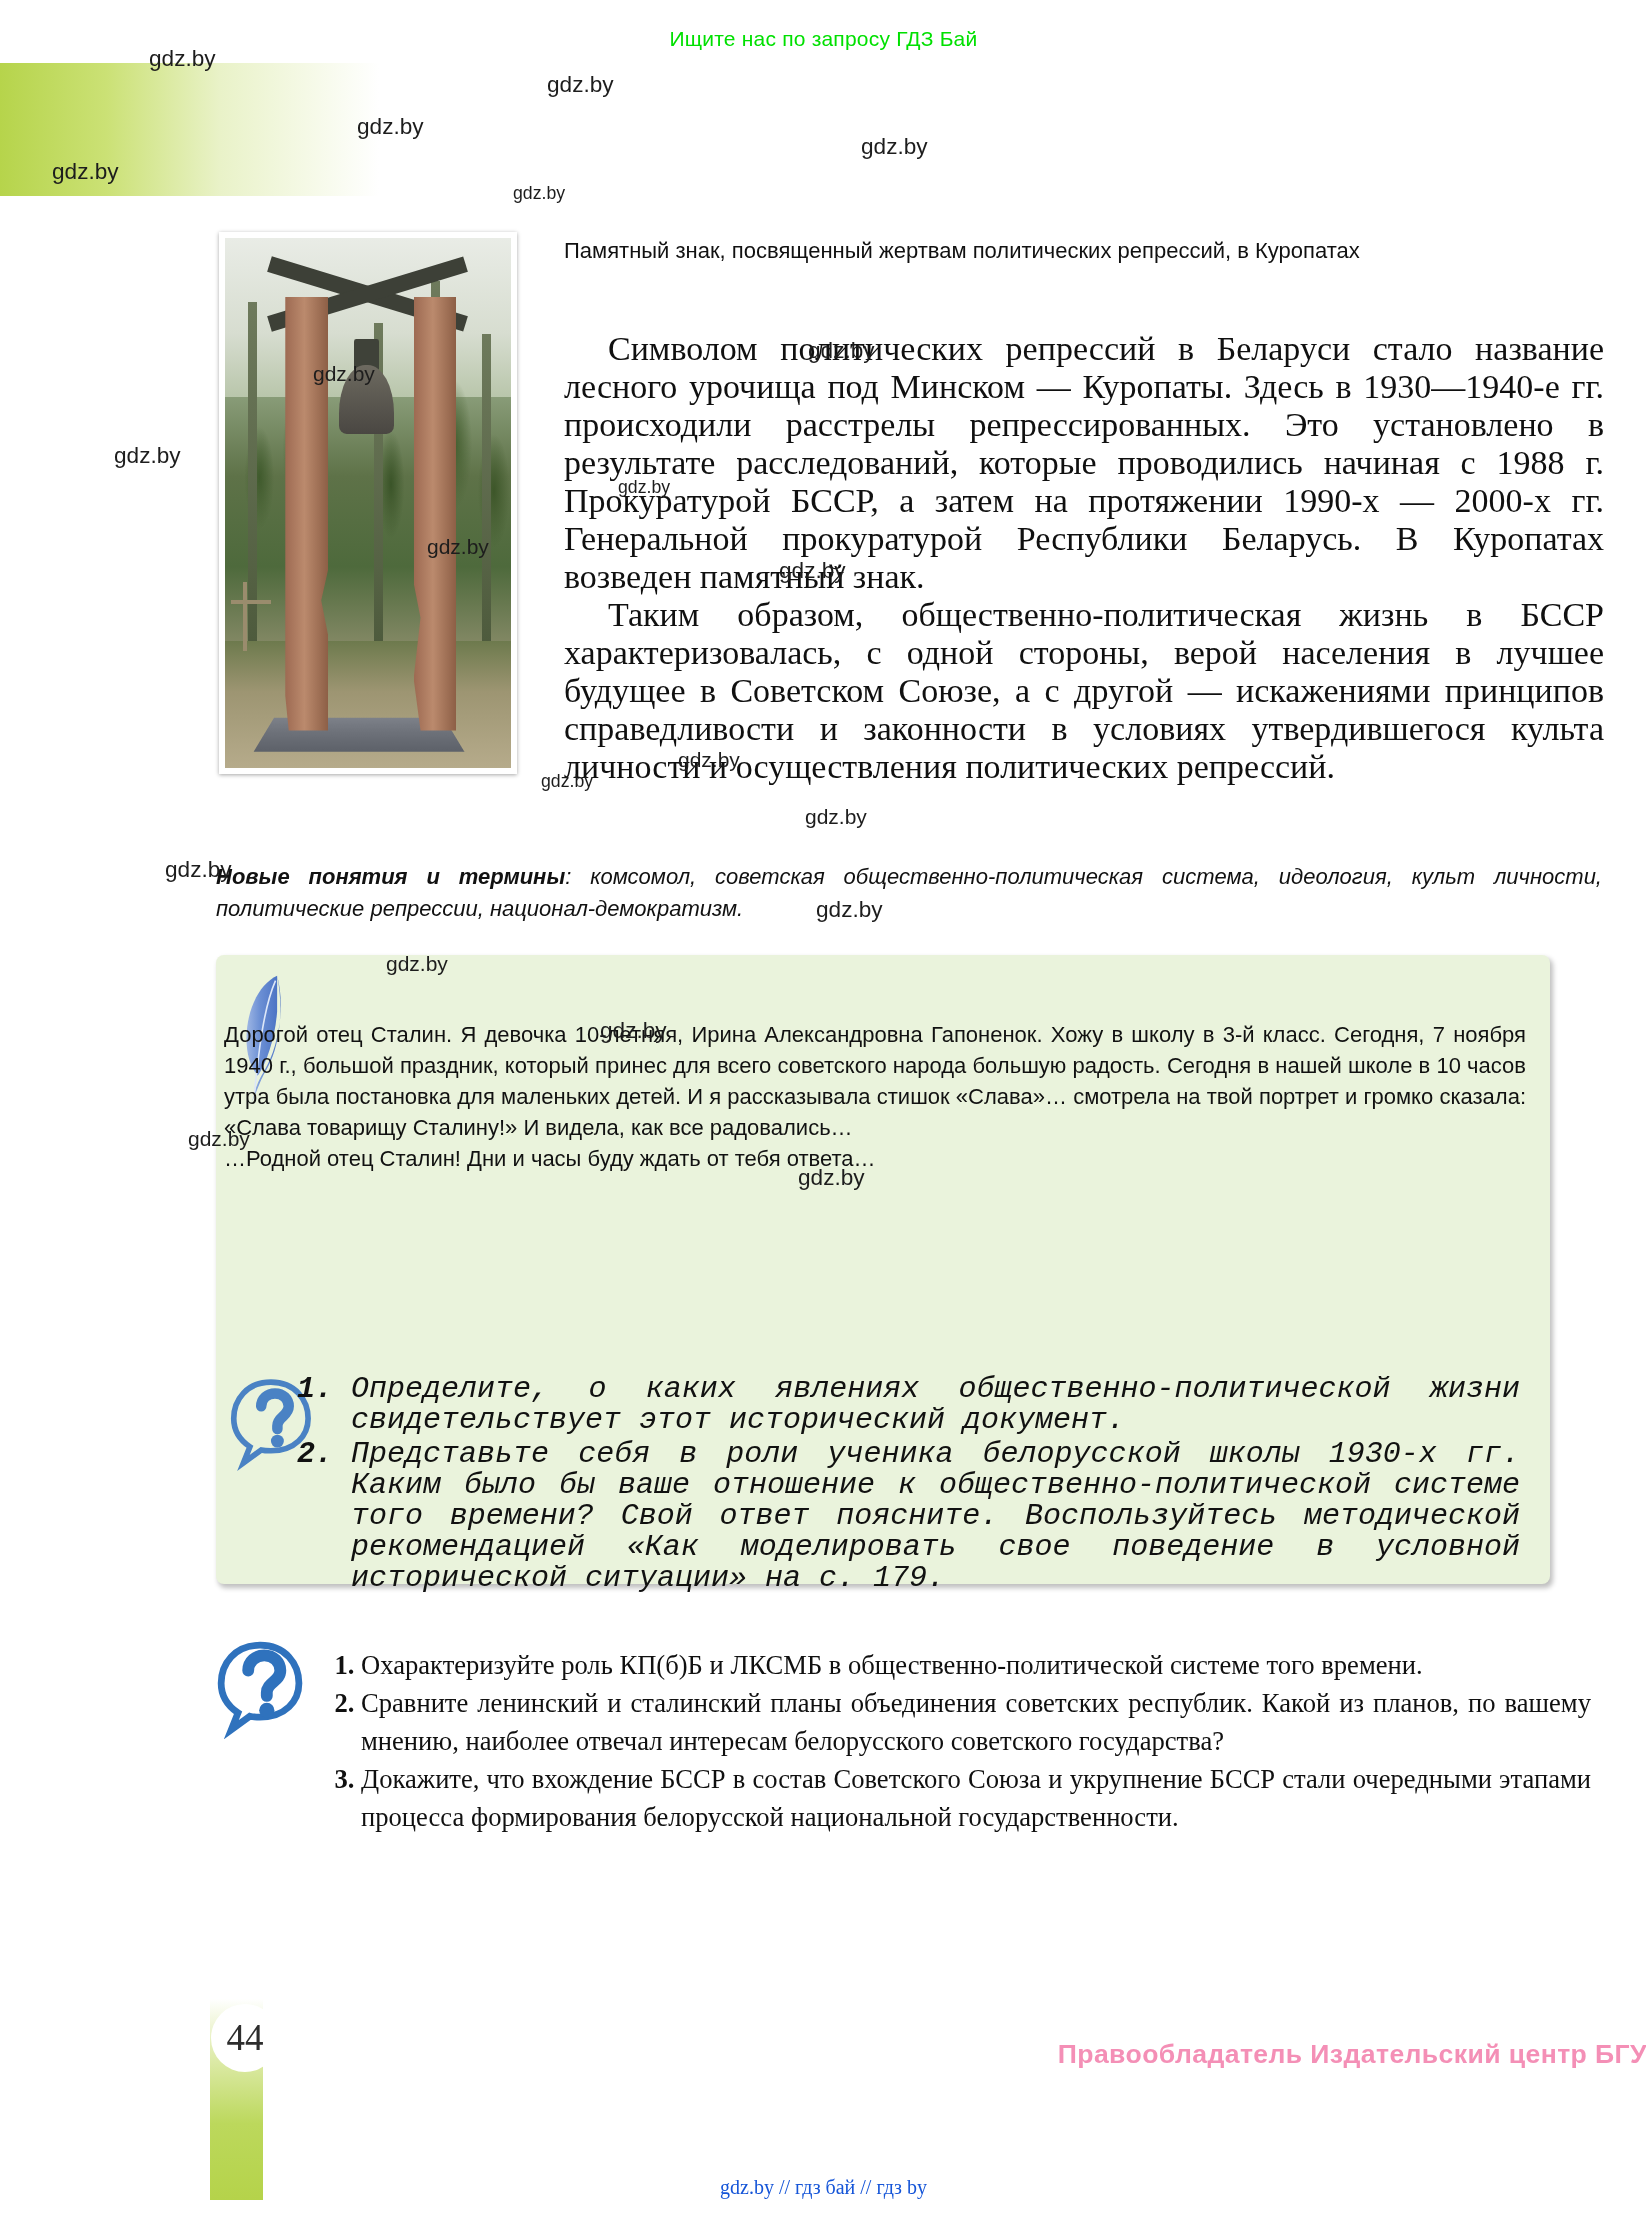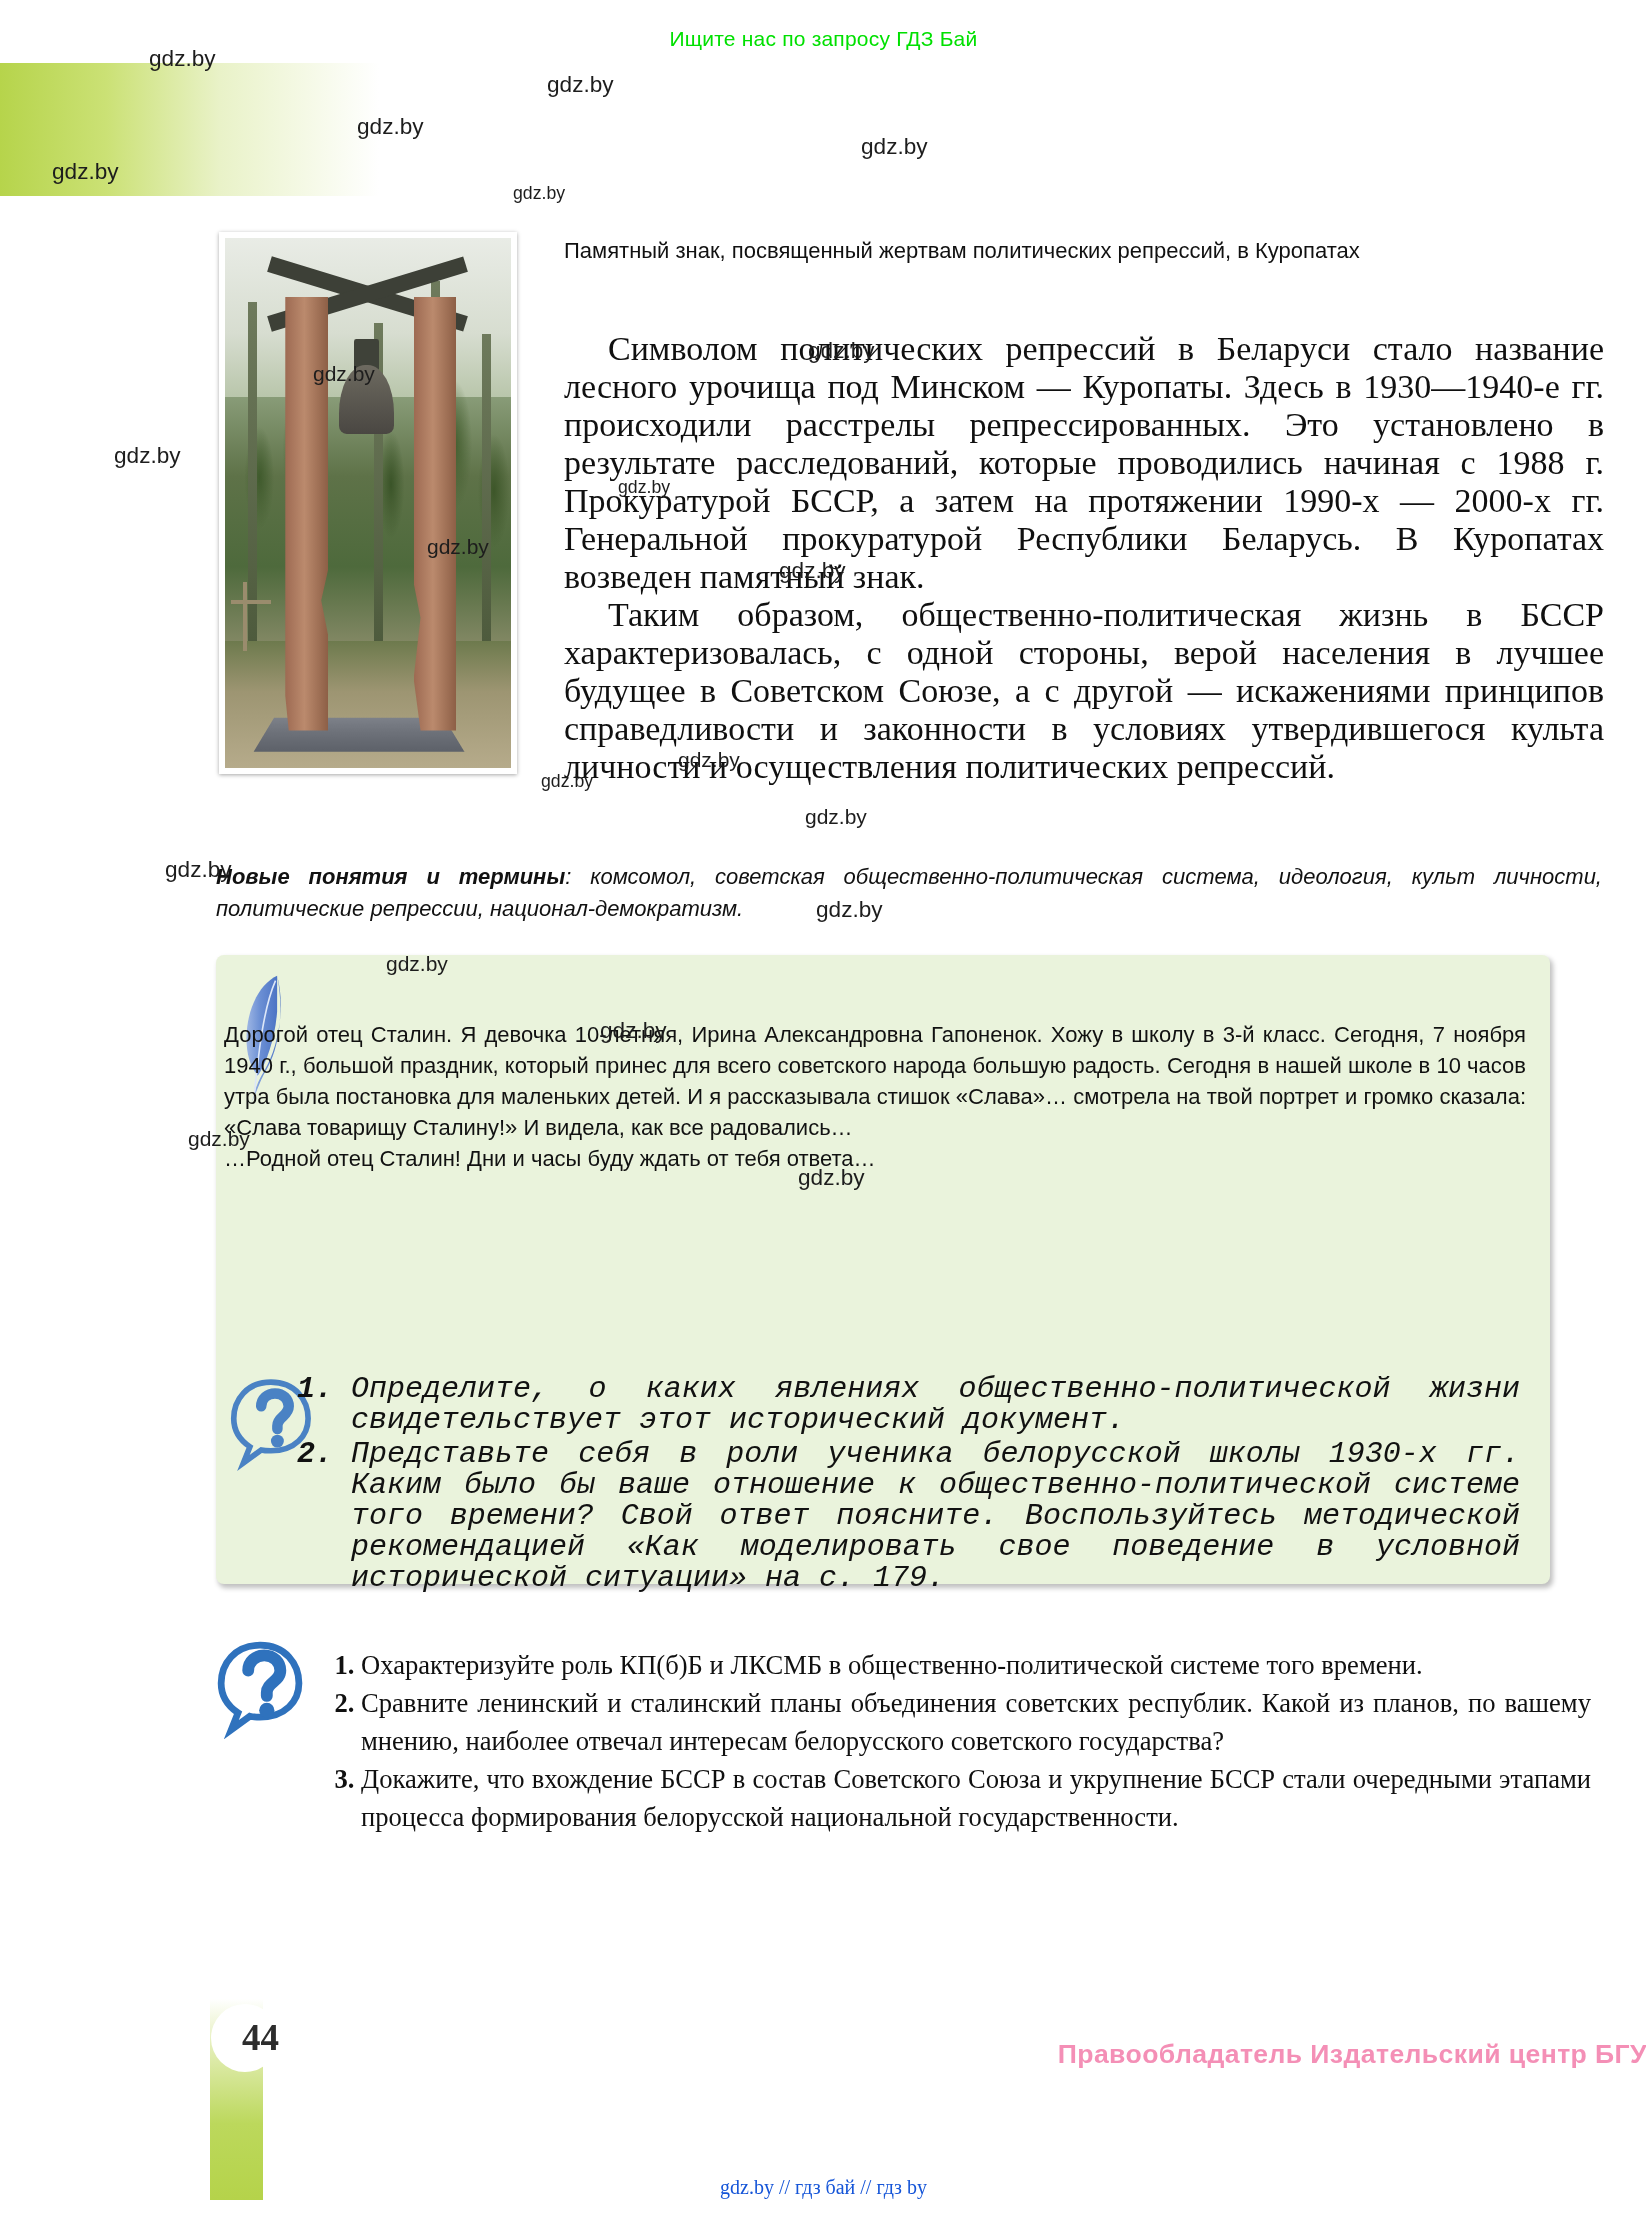--- a/index.html
+++ b/index.html
@@ -57,25 +57,24 @@
     border-radius: 50%;
     background: #ffffff;
   }
   .page-number {
     position: absolute;
     left: 211px;
     top: 2004px;
     width: 68px;
     height: 68px;
     line-height: 68px;
-    text-align: right;
+    text-align: center;
     font-family: "Liberation Serif", serif;
     font-size: 37px;
     color: #2d2d2d;
-    font-weight: bold;
   }
 
   
   .photo-frame {
     position: absolute;
     left: 219px;
     top: 232px;
     width: 298px;
     height: 542px;
     background: #ffffff;

